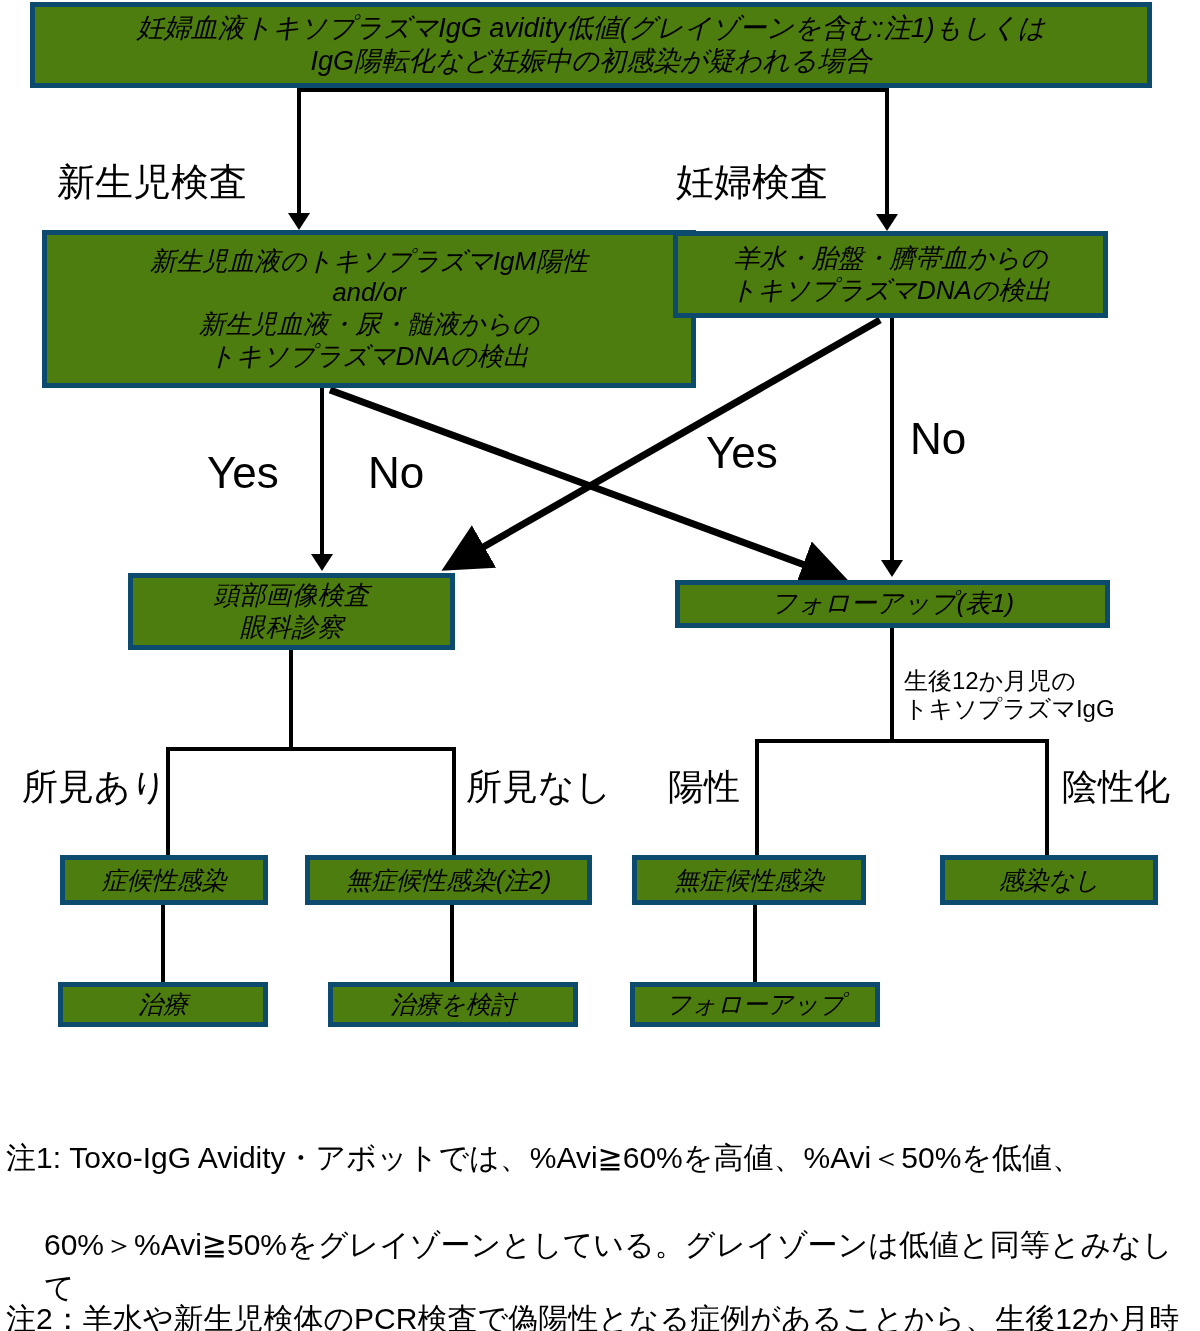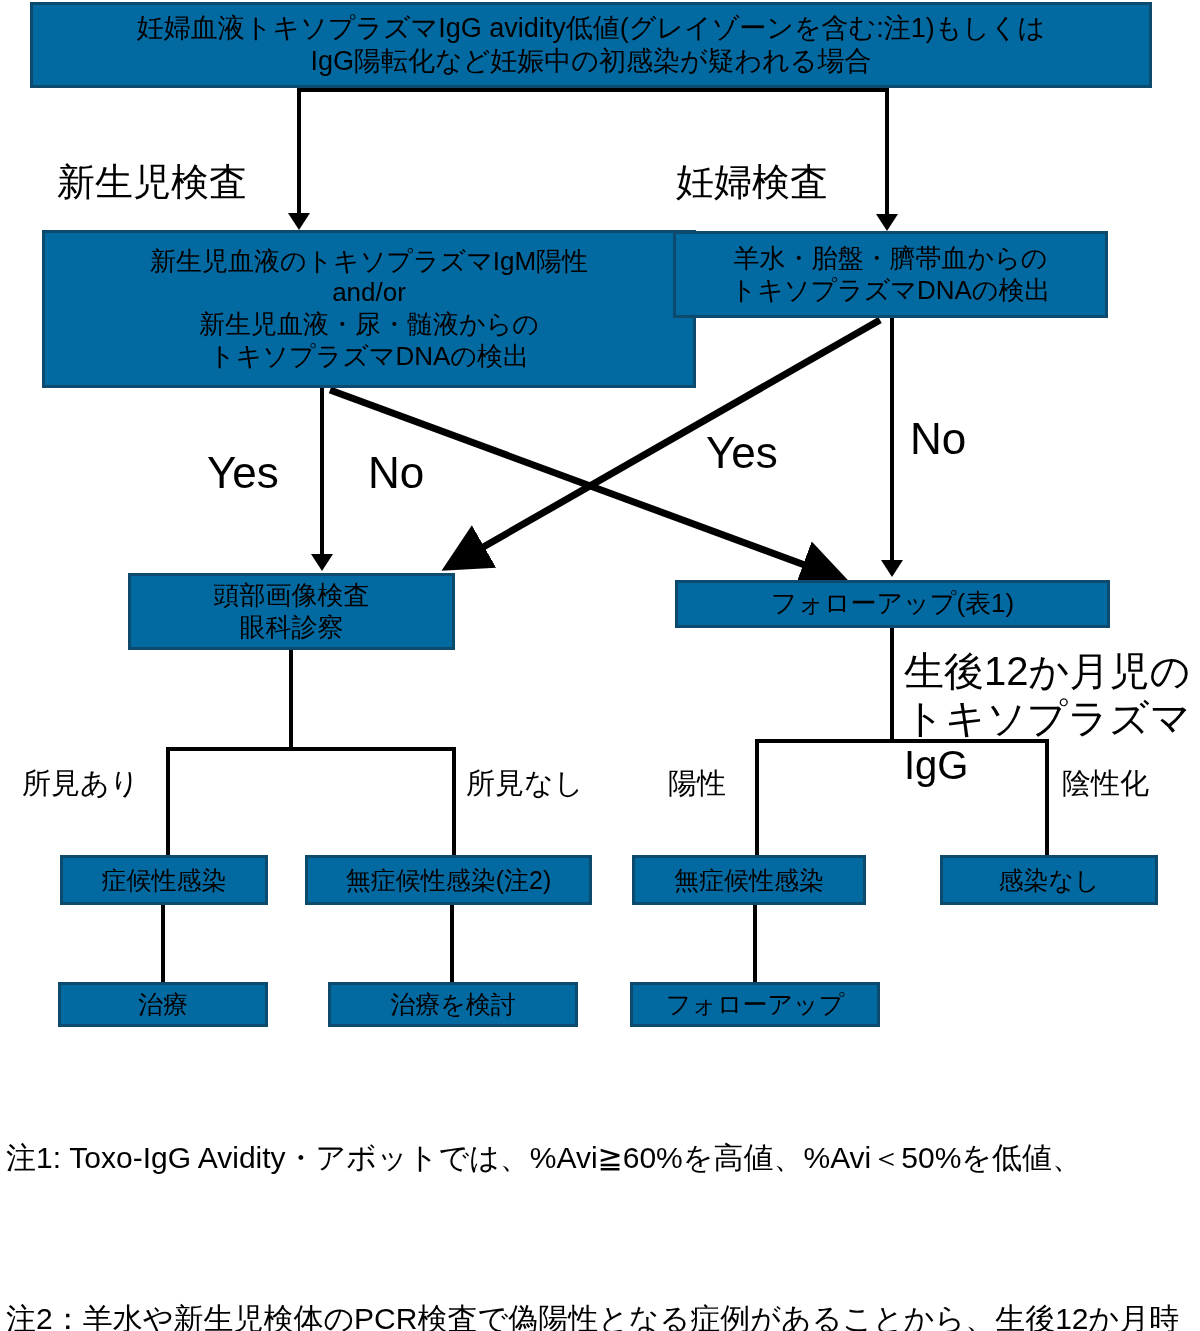--- a/index.html
+++ b/index.html
@@ -16,46 +16,47 @@
     position: relative;
     width: 1200px;
     height: 1331px;
     overflow: hidden;
     background: #ffffff;
   }
   
   .box {
     position: absolute;
     box-sizing: border-box;
-    border: 3px solid #0c4a6e;
-    background: #0369a1;
+    border: 5px solid #0c4a6e;
+    background: #4d7c0f;
     display: flex;
     align-items: center;
     justify-content: center;
     text-align: center;
     line-height: 1.22;
     white-space: pre-line;
     z-index: 3;
+    font-style: italic;
   }
   .box-lg { font-size: 27px; }
   .box-md { font-size: 26px; }
   .box-sm { font-size: 25px; }
 
   
   .lbl {
     position: absolute;
     white-space: pre-line;
     line-height: 1.18;
     z-index: 4;
     background: transparent;
   }
   .lbl-section { font-size: 38px; }
   .lbl-yn      { font-size: 44px; }
-  .lbl-branch  { font-size: 40px; }
-  .lbl-side    { font-size: 29px; text-align: right; }
+  .lbl-branch  { font-size: 24px; margin-top: 19px; }
+  .lbl-side    { font-size: 36px; text-align: right; }
 
   
   .vline, .hline {
     position: absolute;
     background: #000000;
     z-index: 1;
   }
   .vline { width: 4px; }
   .hline { height: 4px; }
 
@@ -181,20 +182,21 @@
   <div class="lbl lbl-side" style="left:22px; top:766px;">所見あり</div>
 
   <div class="lbl lbl-side" style="left:466px; top:766px;">所見なし</div>
 
   <div class="lbl lbl-side" style="left:668px; top:766px;">陽性</div>
 
   <div class="lbl lbl-side" style="left:1062px; top:766px;">陰性化</div>
 
   <div class="note" style="top:1092px;">
     <span class="hang">注1: Toxo-IgG Avidity・アボットでは、%Avi≧60%を高値、%Avi＜50%を低値、</span>
+    <span class="ind">60%＞%Avi≧50%をグレイゾーンとしている。グレイゾーンは低値と同等とみなして</span>
     
   </div>
 
   <div class="note" style="top:1253px;">
     <span class="hang">注2：羊水や新生児検体のPCR検査で偽陽性となる症例があることから、生後12か月時に</span>
     
   </div>
 
 </div>
 

